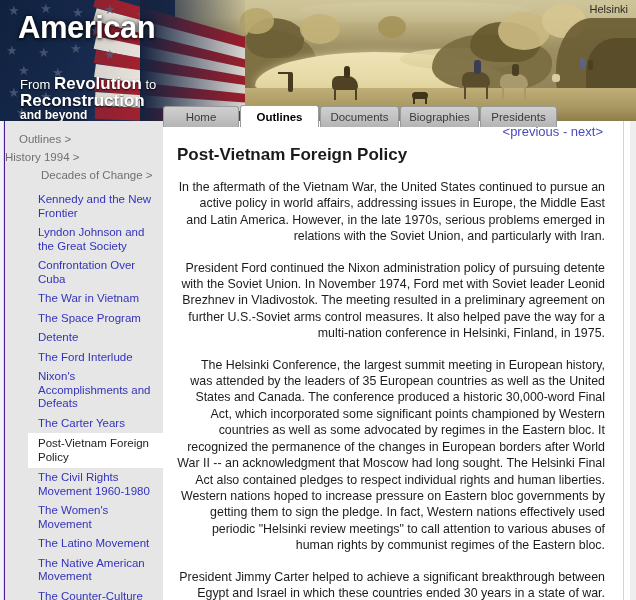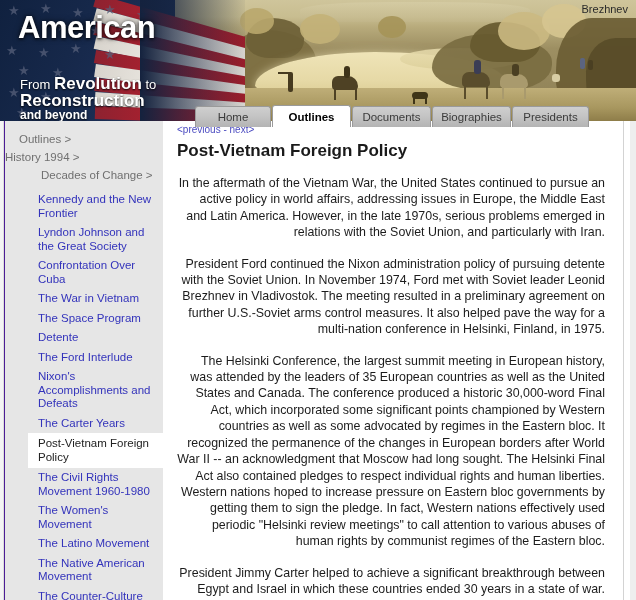--- a/index.html
+++ b/index.html
@@ -194,21 +194,21 @@
     color:#3b3b3b;
     background: linear-gradient(180deg,#cfcfcf 0%, #c3c3c3 50%, #b4b4b4 100%);
     border: 1px solid #9a9a9a;
     border-bottom:none;
     border-radius: 3px 3px 0 0;
     margin-right: 1px;
     cursor: pointer;
     overflow:hidden;
     white-space:nowrap;
   }
-  .tab.t-home { width:76px;margin-left:32px; }
+  .tab.t-home { width:76px; }
   .tab.t-outlines { width:79px; }
   .tab.t-documents { width:79px; }
   .tab.t-essays { width:79px; }
   .tab.t-bios { width:79px; }
   .tab.t-pres { width:77px; margin-right:0; }
   .tab.active {
     background: #ffffff;
     color: #000000;
     font-weight: bold;
     height: 22px;
@@ -267,21 +267,22 @@
 
   #content {
     position:absolute;
     left:163px; top:0;
     width:460px; height:479px;
     background:#ffffff;
     overflow:hidden;
     padding: 0 18px 0 14px;
   }
   #prevnext {
-    font-size:10px;
+    text-align:right;
+    font-size:13px;
     color:#4a4ac0;
     padding: 3px 2px 0 0;
     cursor:pointer;
     white-space:nowrap;
   }
   #page-title {
     font-size: 17px;
     font-weight: bold;
     color:#1a1a1a;
     margin: 6px 0 14px 0;
@@ -390,21 +391,21 @@
       <div class="bt-main" id="bt-american">American</div>
       <div class="bt-sub" id="bt-line3">
         <span class="thin">From</span>
         <span class="bold">Revolution</span>
         <span class="thin">to</span>
       </div>
       <div class="bt-sub" id="bt-line4">Reconstruction</div>
       <div class="bt-sub" id="bt-line5">and beyond</div>
     </div>
 
-    <div id="loading-label">Brezhnev</div>
+    <div id="loading-label">Helsinki</div>
   </div>
 
   <div id="tabbar">
     <div class="tab t-home">Home</div>
     <div class="tab t-outlines active">Outlines</div>
     <div class="tab t-documents">Documents</div>
     <div class="tab t-bios">Biographies</div>
     <div class="tab t-pres">Presidents</div>
   </div>
 

